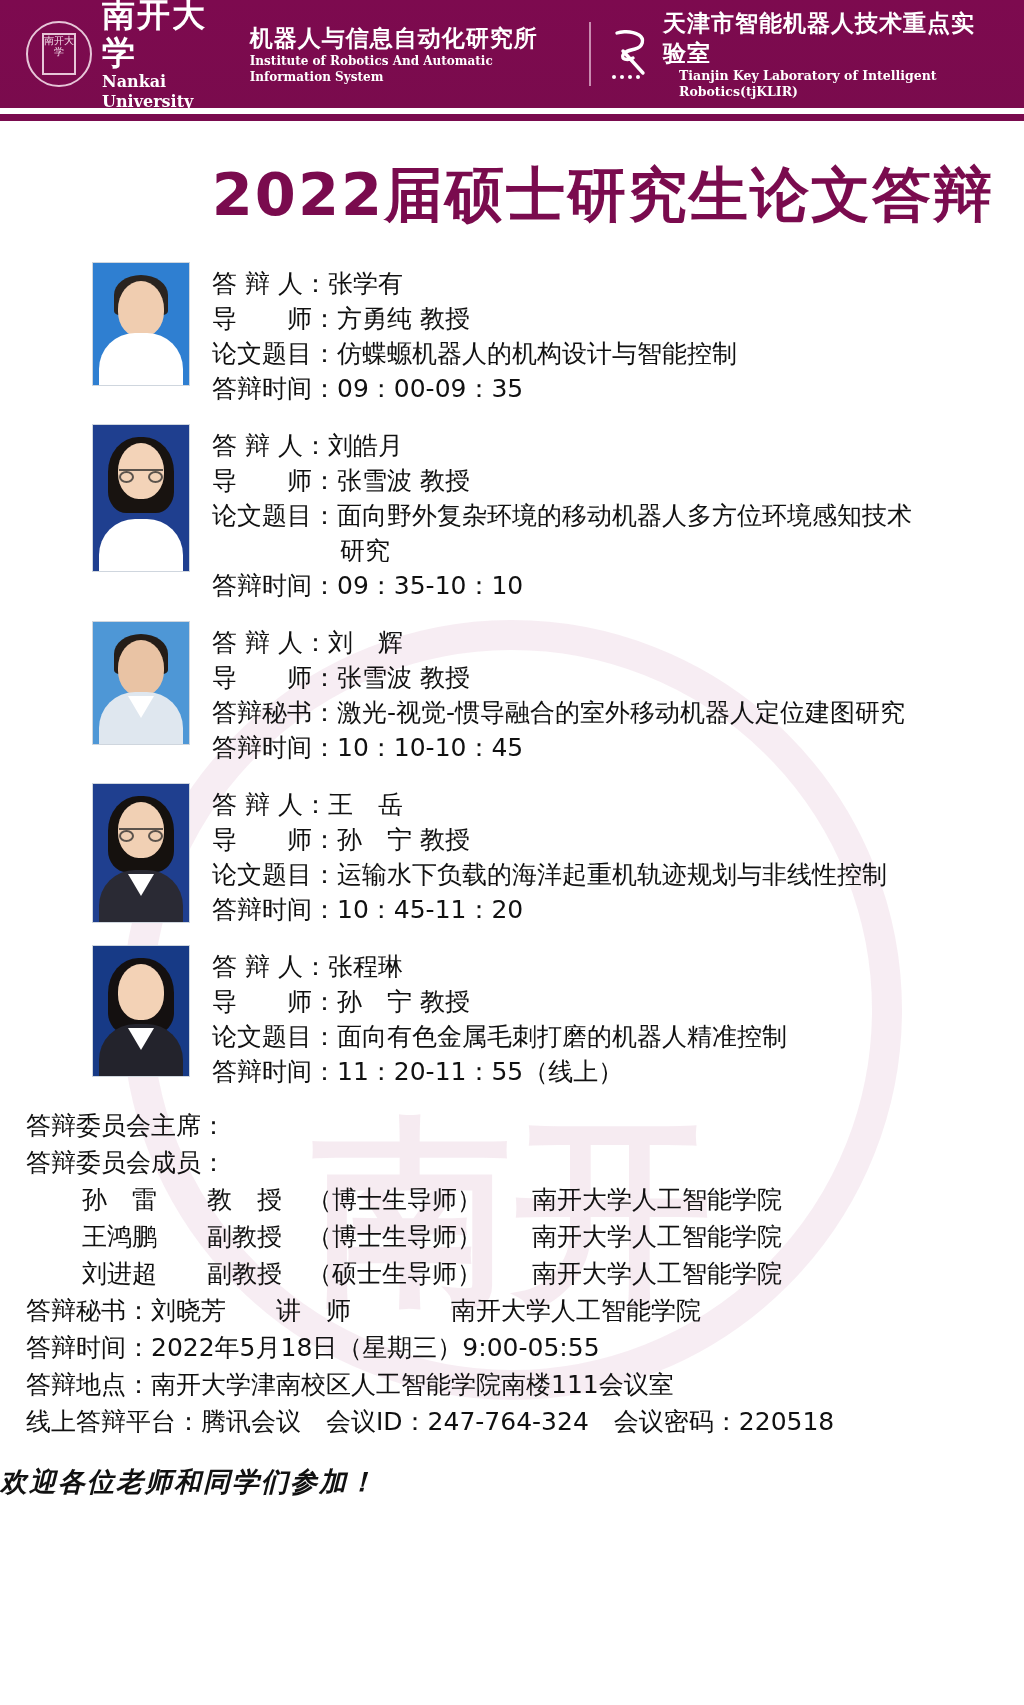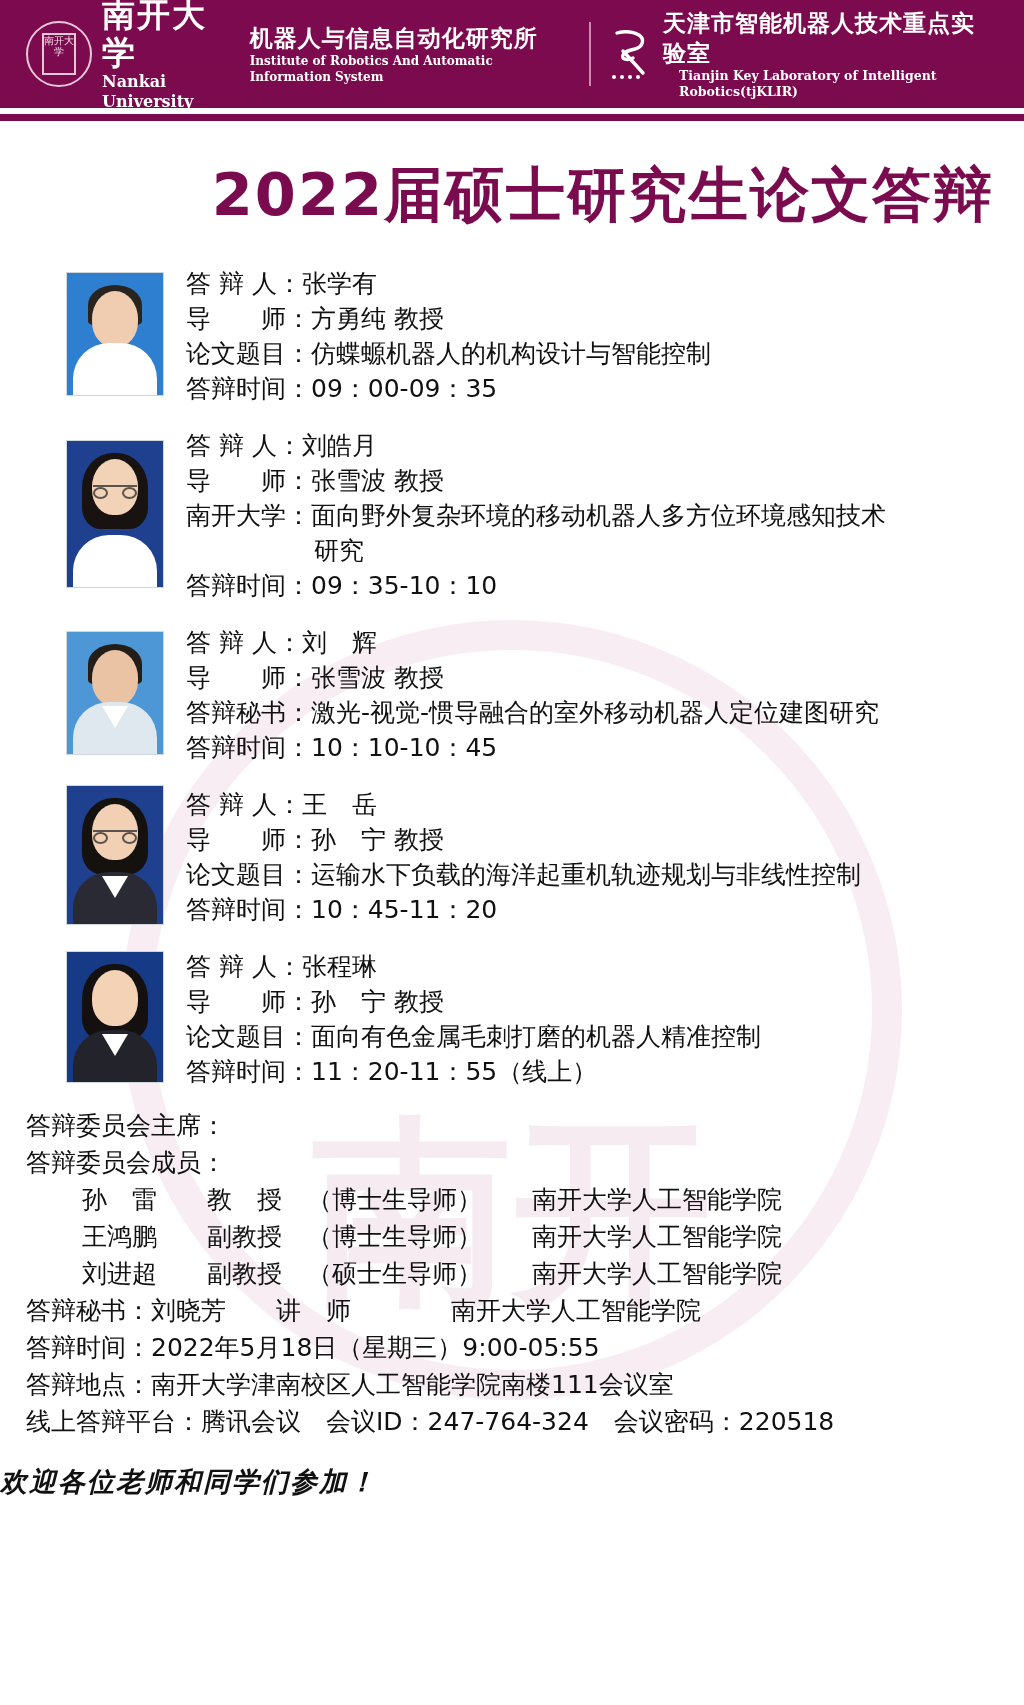--- a/index.html
+++ b/index.html
@@ -157,22 +157,22 @@
     font-weight: bold;
     letter-spacing: 2px;
     margin-top: 35px;
     margin-bottom: 26px;
     font-family: "DejaVu Sans", sans-serif;
   }
 
   
   .entry {
     display: flex;
-    margin: 0 0 18px 36px;
-    align-items: center;
+    margin: 0 0 18px 62px;
+    align-items: flex-start;
   }
   .photo {
     width: 98px;
     flex: none;
     margin-right: 22px;
     border: 1px solid #cfd6de;
     box-sizing: border-box;
     position: relative;
     overflow: hidden;
   }
@@ -349,21 +349,21 @@
       <div class="ph-bg" style="background:#1f3f8f"></div>
       <div class="ph-hair-long" style="background:#181310"></div>
       <div class="ph-head" style="background:#f3d3b8"></div>
       <div class="ph-glasses"></div>
       <div class="ph-body" style="background:#ffffff"></div>
       <div class="ph-collar"></div>
     </div>
     <div class="entry-text">
       <div class="entry-line">答 辩 人：刘皓月</div>
       <div class="entry-line">导　　师：张雪波 教授</div>
-      <div class="entry-line">南开大学：面向野外复杂环境的移动机器人多方位环境感知技术</div>
+      <div class="entry-line">论文题目：面向野外复杂环境的移动机器人多方位环境感知技术</div>
       <div class="entry-line indent-cont">研究</div>
       <div class="entry-line">答辩时间：09：35-10：10</div>
     </div>
   </div>
 
   <div class="entry">
     <div class="photo h3">
       <div class="ph-bg" style="background:#4e97d6"></div>
       <div class="ph-hair" style="background:#241d18"></div>
       <div class="ph-head" style="background:#e9c3a4"></div>

